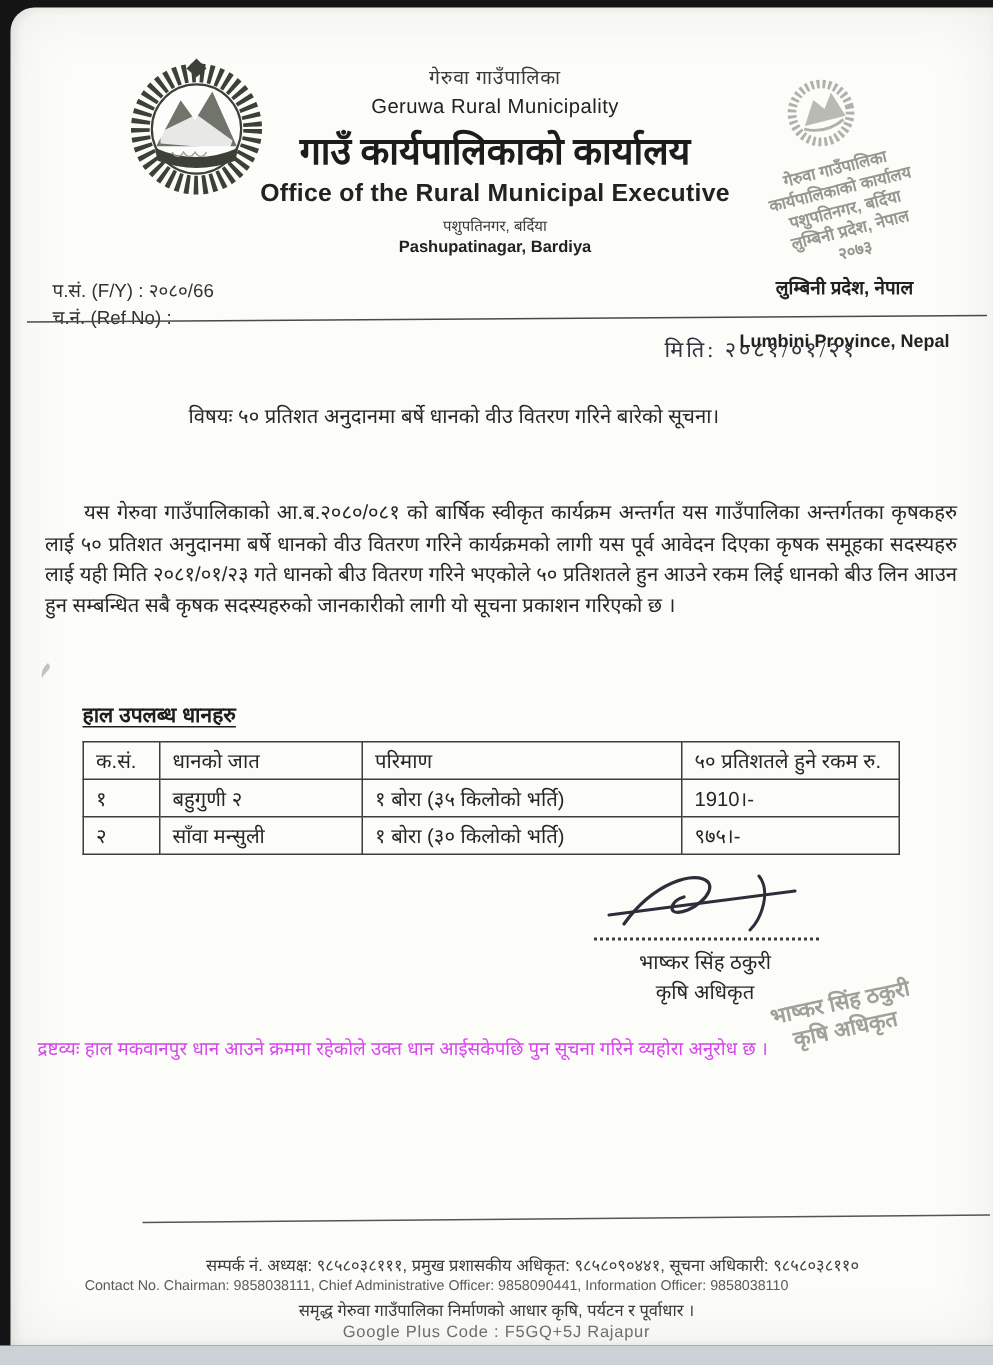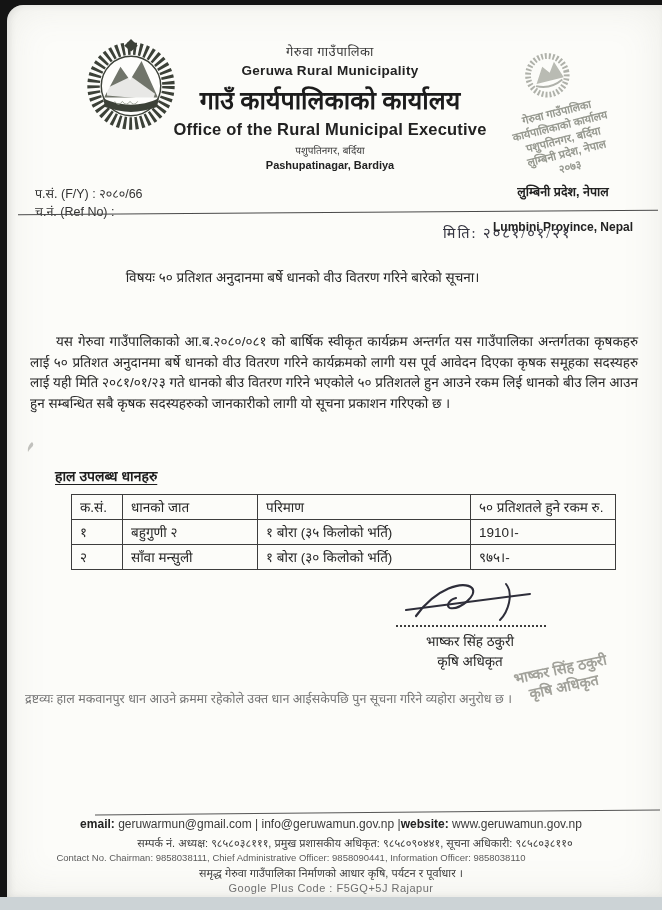--- a/index.html
+++ b/index.html
@@ -17,21 +17,21 @@
     border-radius:16px 0 0 0;
     box-shadow:inset 0 0 40px rgba(120,120,110,0.12), inset 3px 0 6px rgba(60,60,55,0.10);
   }
   .bottom-strip{position:absolute;left:0;right:0;bottom:0;height:13px;background:#ccd3d6;}
   .abs{position:absolute;}
 
   
   .logo{left:78px;top:38px;width:106px;height:96px;}
   .hdr{left:160px;top:42px;width:340px;text-align:center;color:#222;}
   .hdr .np-small{font-size:13px;color:#3a3a3a;letter-spacing:0.5px;}
-  .hdr .en-bold{font-size:13.5px;font-weight:bold;color:#222;margin-top:3px;letter-spacing:0.3px;}
+  .hdr .en-bold{font-size:13.5px;font-weight:normal;color:#222;margin-top:3px;letter-spacing:0.3px;}
   .hdr .np-big{font-size:25px;font-weight:bold;color:#1c1c1c;margin-top:4px;font-family:"Liberation Serif","DejaVu Serif",serif;}
   .hdr .en-big{font-size:16.5px;font-weight:bold;margin-top:4px;letter-spacing:0.2px;}
   .hdr .place-np{font-size:10px;margin-top:4px;color:#3a3a3a;}
   .hdr .place-en{font-size:11px;font-weight:bold;margin-top:2px;}
 
   
   .stamp-round{left:468px;top:48px;width:180px;height:140px;transform:rotate(-14deg);
     color:#8b8e84;text-align:center;font-size:11px;line-height:14px;font-weight:bold;opacity:0.9;}
   .stamp-round .mini-emblem{margin:0 auto 2px auto;width:58px;height:52px;opacity:0.75;}
   .stamp-round div{white-space:nowrap;}
@@ -47,35 +47,35 @@
   
   .subject{left:0;top:268px;width:582px;text-align:center;font-size:13.5px;color:#262626;padding-left:23px;box-sizing:border-box;}
 
   
   .bodypar{left:30px;top:332px;width:608px;font-size:13.5px;line-height:20.5px;color:#262626;
     text-align:justify;text-indent:26px;}
 
   
   .tbl-title{left:55px;top:466px;font-size:14px;font-weight:bold;color:#1e1e1e;
     text-decoration:underline;text-underline-offset:3px;}
-  table.grain{left:55px;top:494px;border-collapse:collapse;position:absolute;font-size:13.5px;color:#262626;margin-left:16px;}
+  table.grain{left:55px;top:494px;border-collapse:collapse;position:absolute;font-size:13.5px;color:#262626;}
   table.grain td,table.grain th{border:1px solid #3d3d3d;padding:3px 8px;text-align:left;font-weight:normal;white-space:nowrap;}
   table.grain th{font-size:13.5px;}
   .c0{width:34px;} .c1{width:118px;} .c2{width:196px;} .c3{width:128px;}
 
   
   .sig-svg{left:402px;top:578px;width:140px;height:48px;}
   .sig-dots{left:396px;top:624px;width:150px;border-bottom:2px dotted #3c3c3c;height:1px;}
   .sig-name{left:370px;top:632px;width:200px;text-align:center;font-size:13.5px;color:#262626;}
   .sig-title{left:370px;top:652px;width:200px;text-align:center;font-size:13.5px;color:#262626;}
   .stamp-diag{left:462px;top:660px;width:200px;transform:rotate(-12deg);color:#92928a;
     font-size:14.5px;font-weight:bold;text-align:center;line-height:18px;opacity:0.85;}
 
   
-  .note{left:25px;top:690px;width:618px;font-size:12.5px;color:#737373;line-height:19px;}
+  .note{left:25px;top:690px;width:618px;font-size:12.5px;color:#d946ef;line-height:19px;}
 
   
   .artifact{left:26px;top:440px;width:10px;height:14px;opacity:.5;}
 
   
   .footer-line{left:95px;top:812px;width:565px;height:1px;background:#555;transform:rotate(-0.5deg);}
   .f-email{left:0;top:817px;width:662px;text-align:center;font-size:12px;color:#3a3a3a;}
   .f-email b{color:#222;}
   .f-contact-np{left:0;top:835px;width:662px;text-align:center;font-size:11px;color:#3d3d3d;padding-left:24px;}
   .f-contact-en{left:0;top:852px;width:582px;text-align:center;font-size:9.5px;color:#5a5a5a;}
@@ -175,27 +175,19 @@
   <div class="abs sig-name">भाष्कर सिंह ठकुरी</div>
   <div class="abs sig-title">कृषि अधिकृत</div>
   <div class="abs stamp-diag">
     <div>भाष्कर सिंह ठकुरी</div>
     <div>कृषि अधिकृत</div>
   </div>
 
   <div class="abs note">द्रष्टव्यः हाल मकवानपुर धान आउने क्रममा रहेकोले उक्त धान आईसकेपछि पुन सूचना गरिने व्यहोरा अनुरोध छ ।</div>
 
   <div class="abs footer-line"></div>
-  <div class="abs f-email">
-    <b>email:</b>
-    <span>geruwarmun@gmail.com</span>
-    <span>|</span>
-    <span>info@geruwamun.gov.np</span>
-    <span>|</span><b>website:</b>
-    <span>www.geruwamun.gov.np</span>
-  </div>
   <div class="abs f-contact-np">सम्पर्क नं. अध्यक्ष: ९८५८०३८१११, प्रमुख प्रशासकीय अधिकृत: ९८५८०९०४४१, सूचना अधिकारी: ९८५८०३८११०</div>
   <div class="abs f-contact-en">Contact No. Chairman: 9858038111, Chief Administrative Officer: 9858090441, Information Officer: 9858038110</div>
   <div class="abs f-slogan">समृद्ध गेरुवा गाउँपालिका निर्माणको आधार कृषि, पर्यटन र पूर्वाधार ।</div>
   <div class="abs f-plus">Google Plus Code : F5GQ+5J Rajapur</div>
 
   <div class="bottom-strip"></div>
 </div>
 
 </body></html>

